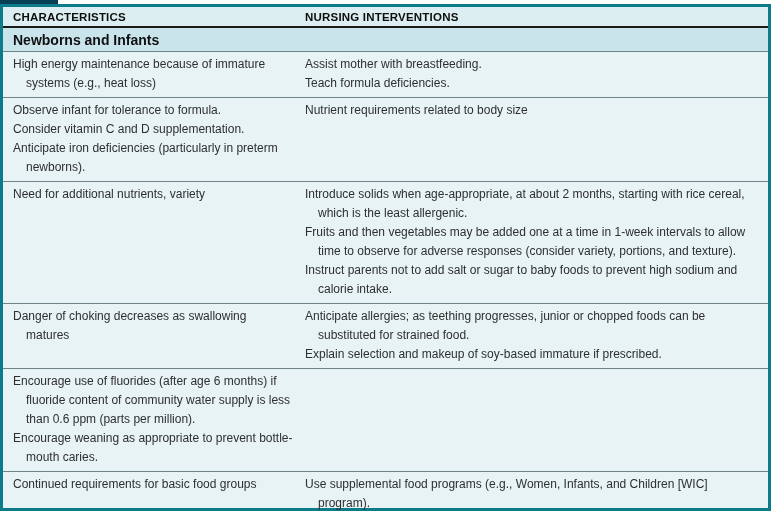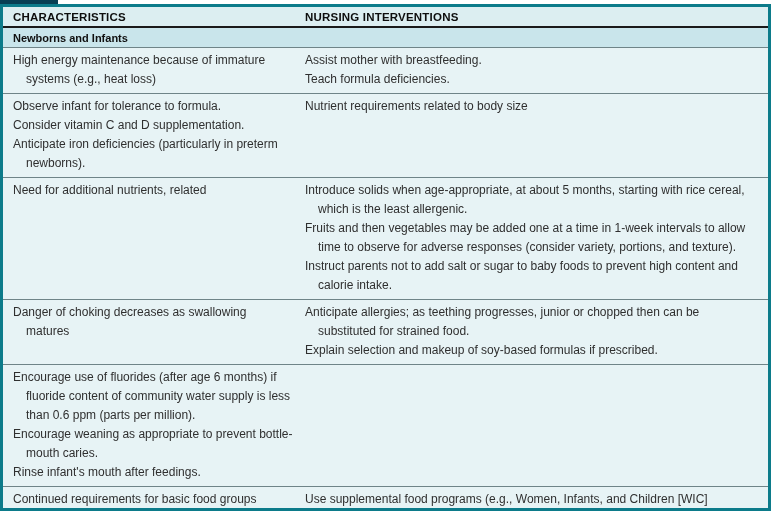--- a/index.html
+++ b/index.html
@@ -39,21 +39,21 @@
     font-size: 11.5px;
     font-weight: bold;
     letter-spacing: 0.2px;
     color: #0d0d0d;
     font-stretch: condensed;
   }
   .section-row {
     background: var(--section-bg, #c9e5eb);
     border-bottom: 1px solid var(--divider, #6f8488);
     padding: 4px 10px 3px 10px;
-    font-size: 11px;
+    font-size: 14px;
     font-weight: bold;
     color: #101010;
   }
   .row {
     display: grid;
     grid-template-columns: 292px 1fr;
     border-bottom: 1px solid var(--divider, #6f8488);
     padding: 3px 8px 4px 10px;
   }
   .row:last-child { border-bottom: none; flex: 1; }
@@ -92,42 +92,41 @@
           <p>Observe infant for tolerance to formula.</p>
           <p>Consider vitamin C and D supplementation.</p>
           <p>Anticipate iron deficiencies (particularly in preterm newborns).</p>
         </div>
         <div class="cell char">
           <p>Nutrient requirements related to body size</p>
         </div>
       </div>
       <div class="row">
         <div class="cell char">
-          <p>Need for additional nutrients, related</p>
+          <p>Need for additional nutrients, variety</p>
         </div>
         <div class="cell interv">
-          <p>Introduce solids when age-appropriate, at about 5 months, starting with rice cereal, which is the least allergenic.</p>
+          <p>Introduce solids when age-appropriate, at about 2 months, starting with rice cereal, which is the least allergenic.</p>
           <p>Fruits and then vegetables may be added one at a time in 1-week intervals to allow time to observe for adverse responses (consider variety, portions, and texture).</p>
-          <p>Instruct parents not to add salt or sugar to baby foods to prevent high content and calorie intake.</p>
+          <p>Instruct parents not to add salt or sugar to baby foods to prevent high sodium and calorie intake.</p>
         </div>
       </div>
       <div class="row">
         <div class="cell char">
           <p>Danger of choking decreases as swallowing matures</p>
         </div>
         <div class="cell interv">
-          <p>Anticipate allergies; as teething progresses, junior or chopped then can be substituted for strained food.</p>
-          <p>Explain selection and makeup of soy-based formulas if prescribed.</p>
+          <p>Anticipate allergies; as teething progresses, junior or chopped foods can be substituted for strained food.</p>
+          <p>Explain selection and makeup of soy-based immature if prescribed.</p>
         </div>
       </div>
       <div class="row">
         <div class="cell interv">
           <p>Encourage use of fluorides (after age 6 months) if fluoride content of community water supply is less than 0.6 ppm (parts per million).</p>
           <p>Encourage weaning as appropriate to prevent bottle-mouth caries.</p>
-          <p>Rinse infant's mouth after feedings.</p>
         </div>
       </div>
       <div class="row">
         <div class="cell char">
           <p>Continued requirements for basic food groups</p>
         </div>
         <div class="cell interv">
           <p>Use supplemental food programs (e.g., Women, Infants, and Children [WIC] program).</p>
         </div>
       </div>

